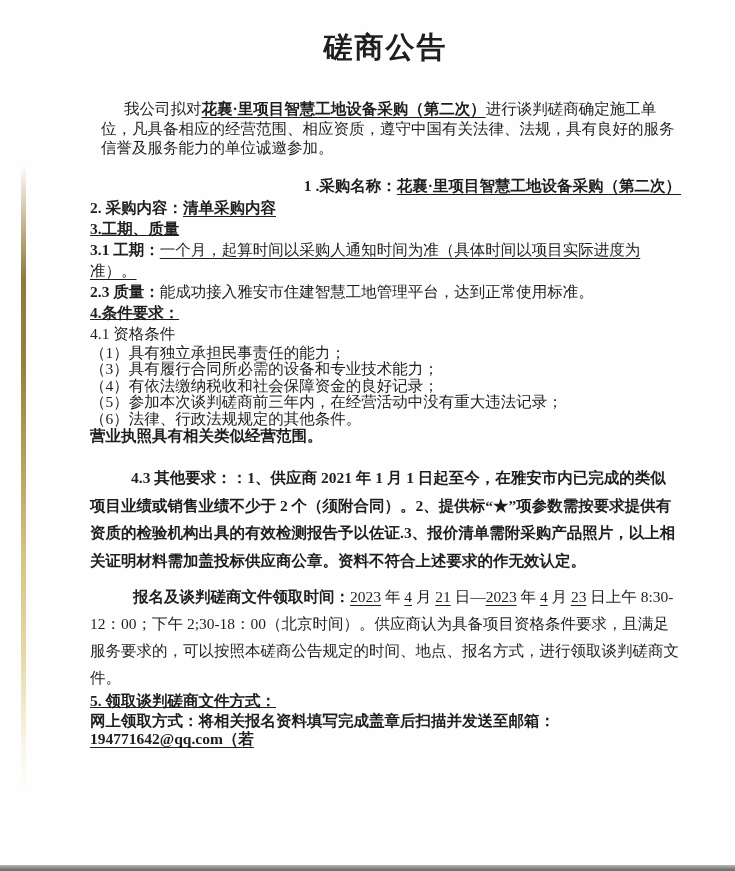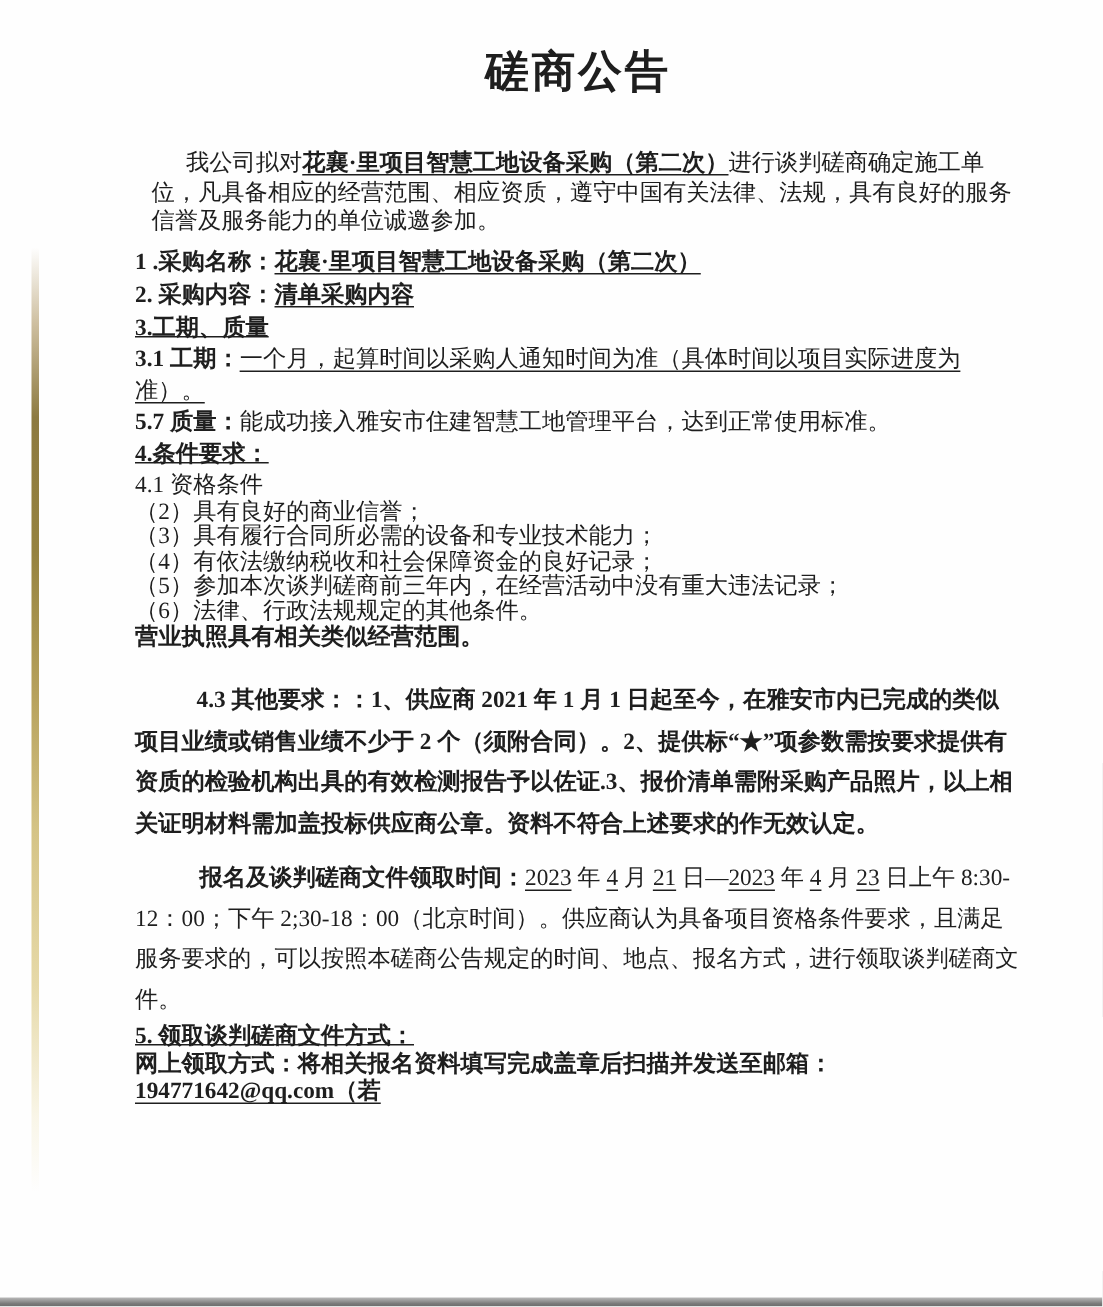--- a/index.html
+++ b/index.html
@@ -47,21 +47,21 @@
   .intro{
     margin-top:31px;
     line-height:19.5px;
     text-indent:23px;
     margin-left:11px;
   }
   .b{font-weight:700;}
   .u{text-decoration:underline;text-underline-offset:3px;text-decoration-thickness:1px;}
   .pre{white-space:pre;}
   .kv-line{margin-left:23px;line-height:22px;}
-  .kv-line.first{margin-top:6px;}
+  .kv-line.first{margin-top:17px;text-align:right;}
   .h-num{margin-left:25px;font-weight:700;text-decoration:underline;}
   .h3{margin-top:11px;}
   .sub-line{margin-left:41px;margin-top:14px;}
   .h4{margin-top:13px;}
   .qual-head{margin-left:41px;margin-top:21px;}
   .qual-item{margin-left:34px;margin-top:13px;line-height:16.5px;}
   .cred-head{margin-left:36px;margin-top:15px;line-height:17px;}
   .cred-val{margin-left:43px;line-height:17px;font-weight:700;}
   .para-43{
     margin-top:20px;
@@ -91,27 +91,27 @@
     <p class="intro"><span>我公司拟对</span><span class="b u">花襄·里项目智慧工地设备采购（第二次）</span><span>进行谈判磋商确定施工单位，凡具备相应的经营范围、相应资质，遵守中国有关法律、法规，具有良好的服务信誉及服务能力的单位诚邀参加。</span></p>
 
     <div class="line kv-line first"><span class="b">1 .采购名称：</span><span class="b u">花襄·里项目智慧工地设备采购（第二次）</span></div>
 
     <div class="line kv-line"><span class="b">2.  采购内容：</span><span class="b u">清单采购内容</span></div>
 
     <div class="line h-num h3">3.工期、质量</div>
 
     <div class="line sub-line"><span class="b">3.1 工期：</span><span class="u">一个月，起算时间以采购人通知时间为准（具体时间以项目实际进度为准）。</span></div>
 
-    <div class="line sub-line"><span class="b">5.7 质量：</span><span>能成功接入雅安市住建智慧工地管理平台，达到正常使用标准。</span></div>
+    <div class="line sub-line"><span class="b">2.3 质量：</span><span>能成功接入雅安市住建智慧工地管理平台，达到正常使用标准。</span></div>
 
     <div class="line h-num h4">4.条件要求：</div>
 
     <div class="line qual-head">4.1 资格条件</div>
 
-    <div class="line qual-item">（2）具有良好的商业信誉；</div>
+    <div class="line qual-item">（1）具有独立承担民事责任的能力；</div>
     <div class="line qual-item">（3）具有履行合同所必需的设备和专业技术能力；</div>
     <div class="line qual-item">（4）有依法缴纳税收和社会保障资金的良好记录；</div>
     <div class="line qual-item">（5）参加本次谈判磋商前三年内，在经营活动中没有重大违法记录；</div>
     <div class="line qual-item">（6）法律、行政法规规定的其他条件。</div>
 
     <div class="line cred-val">营业执照具有相关类似经营范围。</div>
 
     <p class="para-43"><span>4.3 其他要求：</span><span>：1、供应商 2021 年 1 月 1 日起至今，在雅安市内已完成的类似项目业绩或销售业绩不少于 2 个（须附合同）。2、提供标“★”项参数需按要求提供有资质的检验机构出具的有效检测报告予以佐证.3、报价清单需附采购产品照片，以上相关证明材料需加盖投标供应商公章。资料不符合上述要求的作无效认定。</span></p>
 
     <p class="para-reg"><span class="b">报名及谈判磋商文件领取时间：</span><span class="u">2023</span><span> 年 </span><span class="u">4</span><span> 月 </span><span class="u">21</span><span> 日—</span><span class="u">2023</span><span> 年 </span><span class="u">4</span><span> 月 </span><span class="u">23</span><span> 日上午 8:30-12：00；下午 2;30-18：00（北京时间）。供应商认为具备项目资格条件要求，且满足服务要求的，可以按照本磋商公告规定的时间、地点、报名方式，进行领取谈判磋商文件。</span></p>

